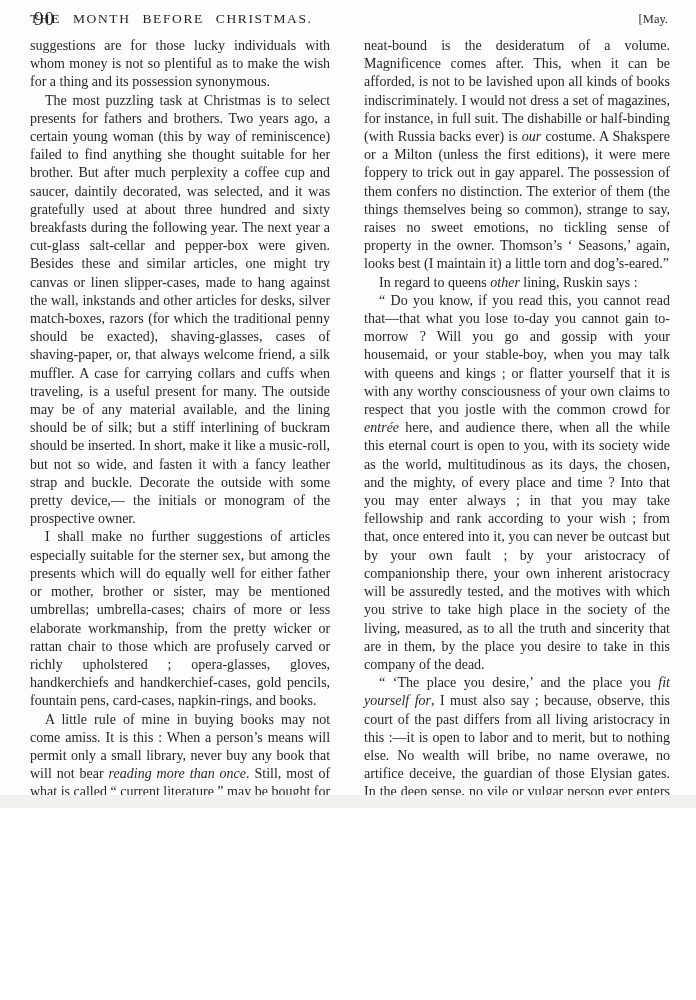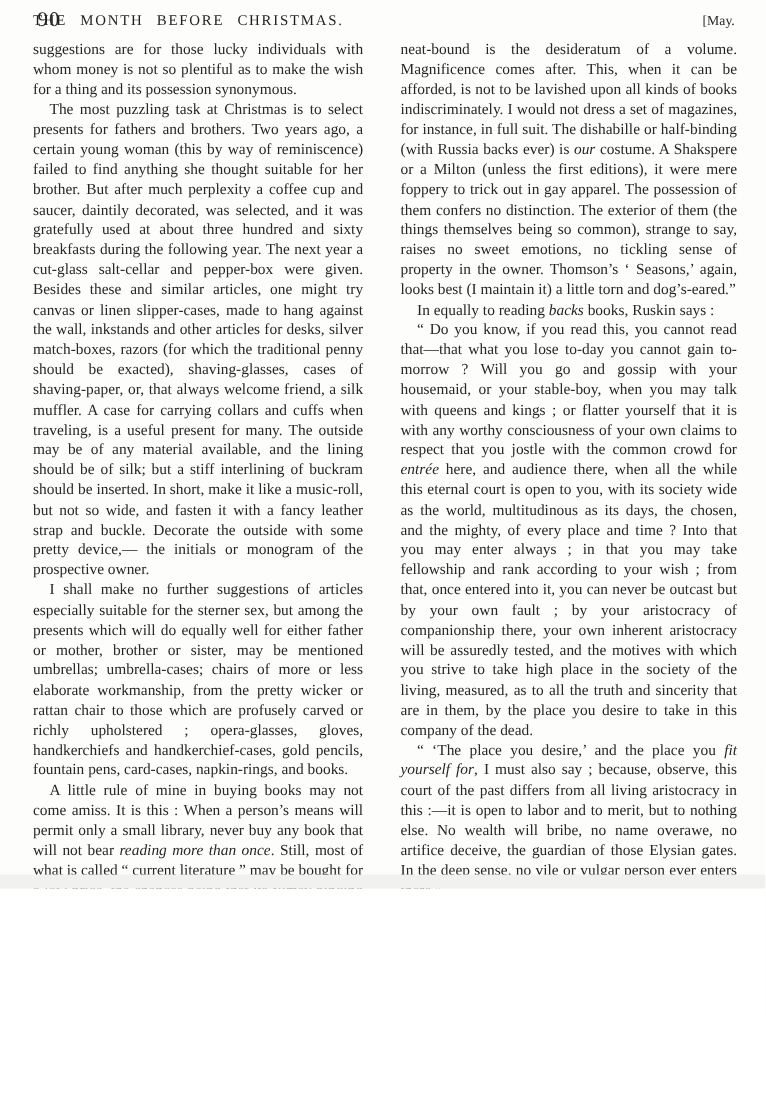--- a/index.html
+++ b/index.html
@@ -94,21 +94,21 @@
 
   <div class="body-text">
     <div class="column left">
         <p><span>suggestions are for those lucky individuals with whom money is not so plentiful as to make the wish for a thing and its possession synonymous.</span></p>
         <p class="indent"><span>The most puzzling task at Christmas is to select presents for fathers and brothers.  Two years ago, a certain young woman (this by way of reminiscence) failed to find anything she thought suitable for her brother.  But after much perplexity a coffee cup and saucer, daintily decorated, was selected, and it was gratefully used at about three hundred and sixty breakfasts during the following year.  The next year a cut-glass salt-cellar and pepper-box were given.  Besides these and similar articles, one might try canvas or linen slipper-cases, made to hang against the wall, inkstands and other articles for desks, silver match-boxes, razors (for which the traditional penny should be exacted), shaving-glasses, cases of shaving-paper, or, that always welcome friend, a silk muffler.  A case for carrying collars and cuffs when traveling, is a useful present for many.  The outside may be of any material available, and the lining should be of silk; but a stiff interlining of buckram should be inserted.  In short, make it like a music-roll, but not so wide, and fasten it with a fancy leather strap and buckle.  Decorate the outside with some pretty device,— the initials or monogram of the prospective owner.</span></p>
         <p class="indent"><span>I shall make no further suggestions of articles especially suitable for the sterner sex, but among the presents which will do equally well for either father or mother, brother or sister, may be mentioned umbrellas; umbrella-cases; chairs of more or less elaborate workmanship, from the pretty wicker or rattan chair to those which are profusely carved or richly upholstered ; opera-glasses, gloves, handkerchiefs and handkerchief-cases, gold pencils, fountain pens, card-cases, napkin-rings, and books.</span></p>
         <p class="indent"><span>A little rule of mine in buying books may not come amiss.  It is this :  When a person’s means will permit only a small library, never buy any book that will not bear </span><span class="it">reading more than once</span><span>. Still, most of what is called “ current literature ” may be bought for a low price, the chances being that its flimsy binding will outwear its popularity.</span></p>
       </div>
     <div class="column right">
         <p><span>neat-bound is the desideratum of a volume. Magnificence comes after.  This, when it can be afforded, is not to be lavished upon all kinds of books indiscriminately.  I would not dress a set of magazines, for instance, in full suit.  The dishabille or half-binding (with Russia backs ever) is </span><span class="it">our</span><span> costume.  A Shakspere or a Milton (unless the first editions), it were mere foppery to trick out in gay apparel.  The possession of them confers no distinction.  The exterior of them (the things themselves being so common), strange to say, raises no sweet emotions, no tickling sense of property in the owner.  Thomson’s ‘ Seasons,’ again, looks best (I maintain it) a little torn and dog’s-eared.”</span></p>
-        <p class="indent"><span>In equally to reading </span><span class="it">backs</span><span> books, Ruskin says :</span></p>
+        <p class="indent"><span>In regard to queens </span><span class="it">other</span><span> lining, Ruskin says :</span></p>
         <p class="indent"><span>“ Do you know, if you read this, you cannot read that—that what you lose to-day you cannot gain to-morrow ?  Will you go and gossip with your housemaid, or your stable-boy, when you may talk with queens and kings ; or flatter yourself that it is with any worthy consciousness of your own claims to respect that you jostle with the common crowd for </span><span class="it">entrée</span><span> here, and audience there, when all the while this eternal court is open to you, with its society wide as the world, multitudinous as its days, the chosen, and the mighty, of every place and time ? Into that you may enter always ; in that you may take fellowship and rank according to your wish ; from that, once entered into it, you can never be outcast but by your own fault ; by your aristocracy of companionship there, your own inherent aristocracy will be assuredly tested, and the motives with which you strive to take high place in the society of the living, measured, as to all the truth and sincerity that are in them, by the place you desire to take in this company of the dead.</span></p>
         <p class="indent"><span>“ ‘The place you desire,’ and the place you </span><span class="it">fit yourself for</span><span>, I must also say ; because, observe, this court of the past differs from all living aristocracy in this :—it is open to labor and to merit, but to nothing else.  No wealth will bribe, no name overawe, no artifice deceive, the guardian of those Elysian gates.  In the deep sense, no vile or vulgar person ever enters there.”</span></p>
         <p class="indent"><span>A small bookcase need not be expensive to be pretty, and a small revolving bookcase, made</span></p>
       </div>
   </div>
 
   <div class="scan-edge"></div>
 
 </div>
 

